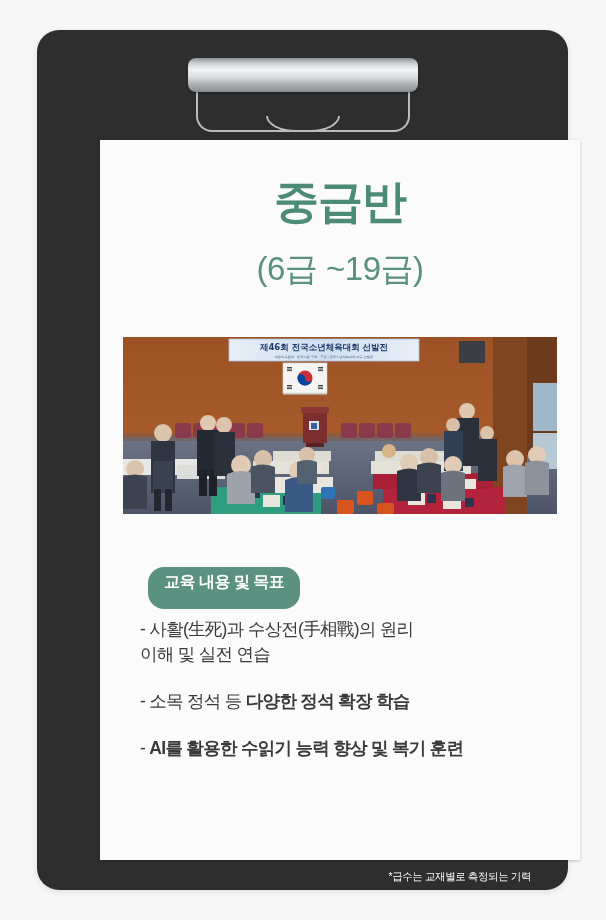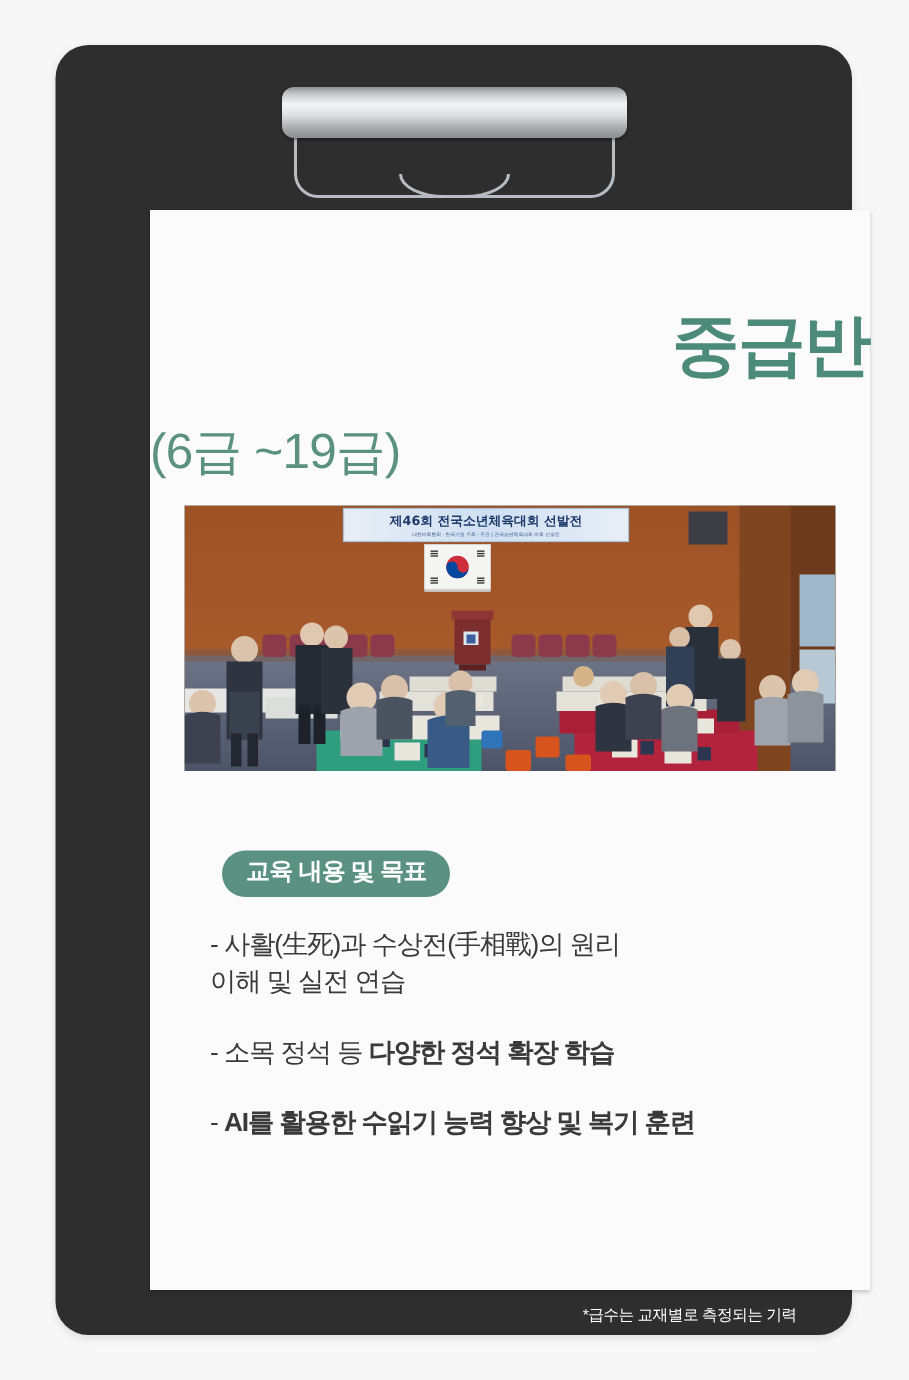--- a/index.html
+++ b/index.html
@@ -89,41 +89,40 @@
     width: 480px;
     height: 720px;
     background: #fbfbfb;
     box-shadow: 0 1px 3px rgba(0,0,0,0.22);
   }
 
   
   .title {
     position: absolute;
     left: 0;
-    top: 67px;
+    top: 39px;
     width: 480px;
-    text-align: right;
+    text-align: center;
     color: #4d8b79;
     font-size: 45px;
     font-weight: bold;
     letter-spacing: -1px;
     line-height: 1;
   }
   .subtitle {
     position: absolute;
     left: 0;
     top: 112px;
     width: 480px;
-    text-align: left;
+    text-align: center;
     color: #5a917f;
     font-size: 33px;
     font-weight: normal;
     letter-spacing: -0.5px;
     line-height: 1;
-    margin-top: 32px;
   }
 
   
   .photo {
     position: absolute;
     left: 23px;
     top: 197px;
     width: 434px;
     height: 177px;
     overflow: hidden;
@@ -134,21 +133,21 @@
   
   .badge {
     position: absolute;
     left: 48px;
     top: 427px;
     background: #5a9181;
     color: #ffffff;
     font-size: 16px;
     font-weight: bold;
     letter-spacing: -0.5px;
-    padding: 6px 16px 7px;
+    padding: 6px 16px 18px;
     border-radius: 16px;
     line-height: 1.1;
     white-space: nowrap;
   }
 
   
   .bullets {
     position: absolute;
     left: 40px;
     top: 477px;

